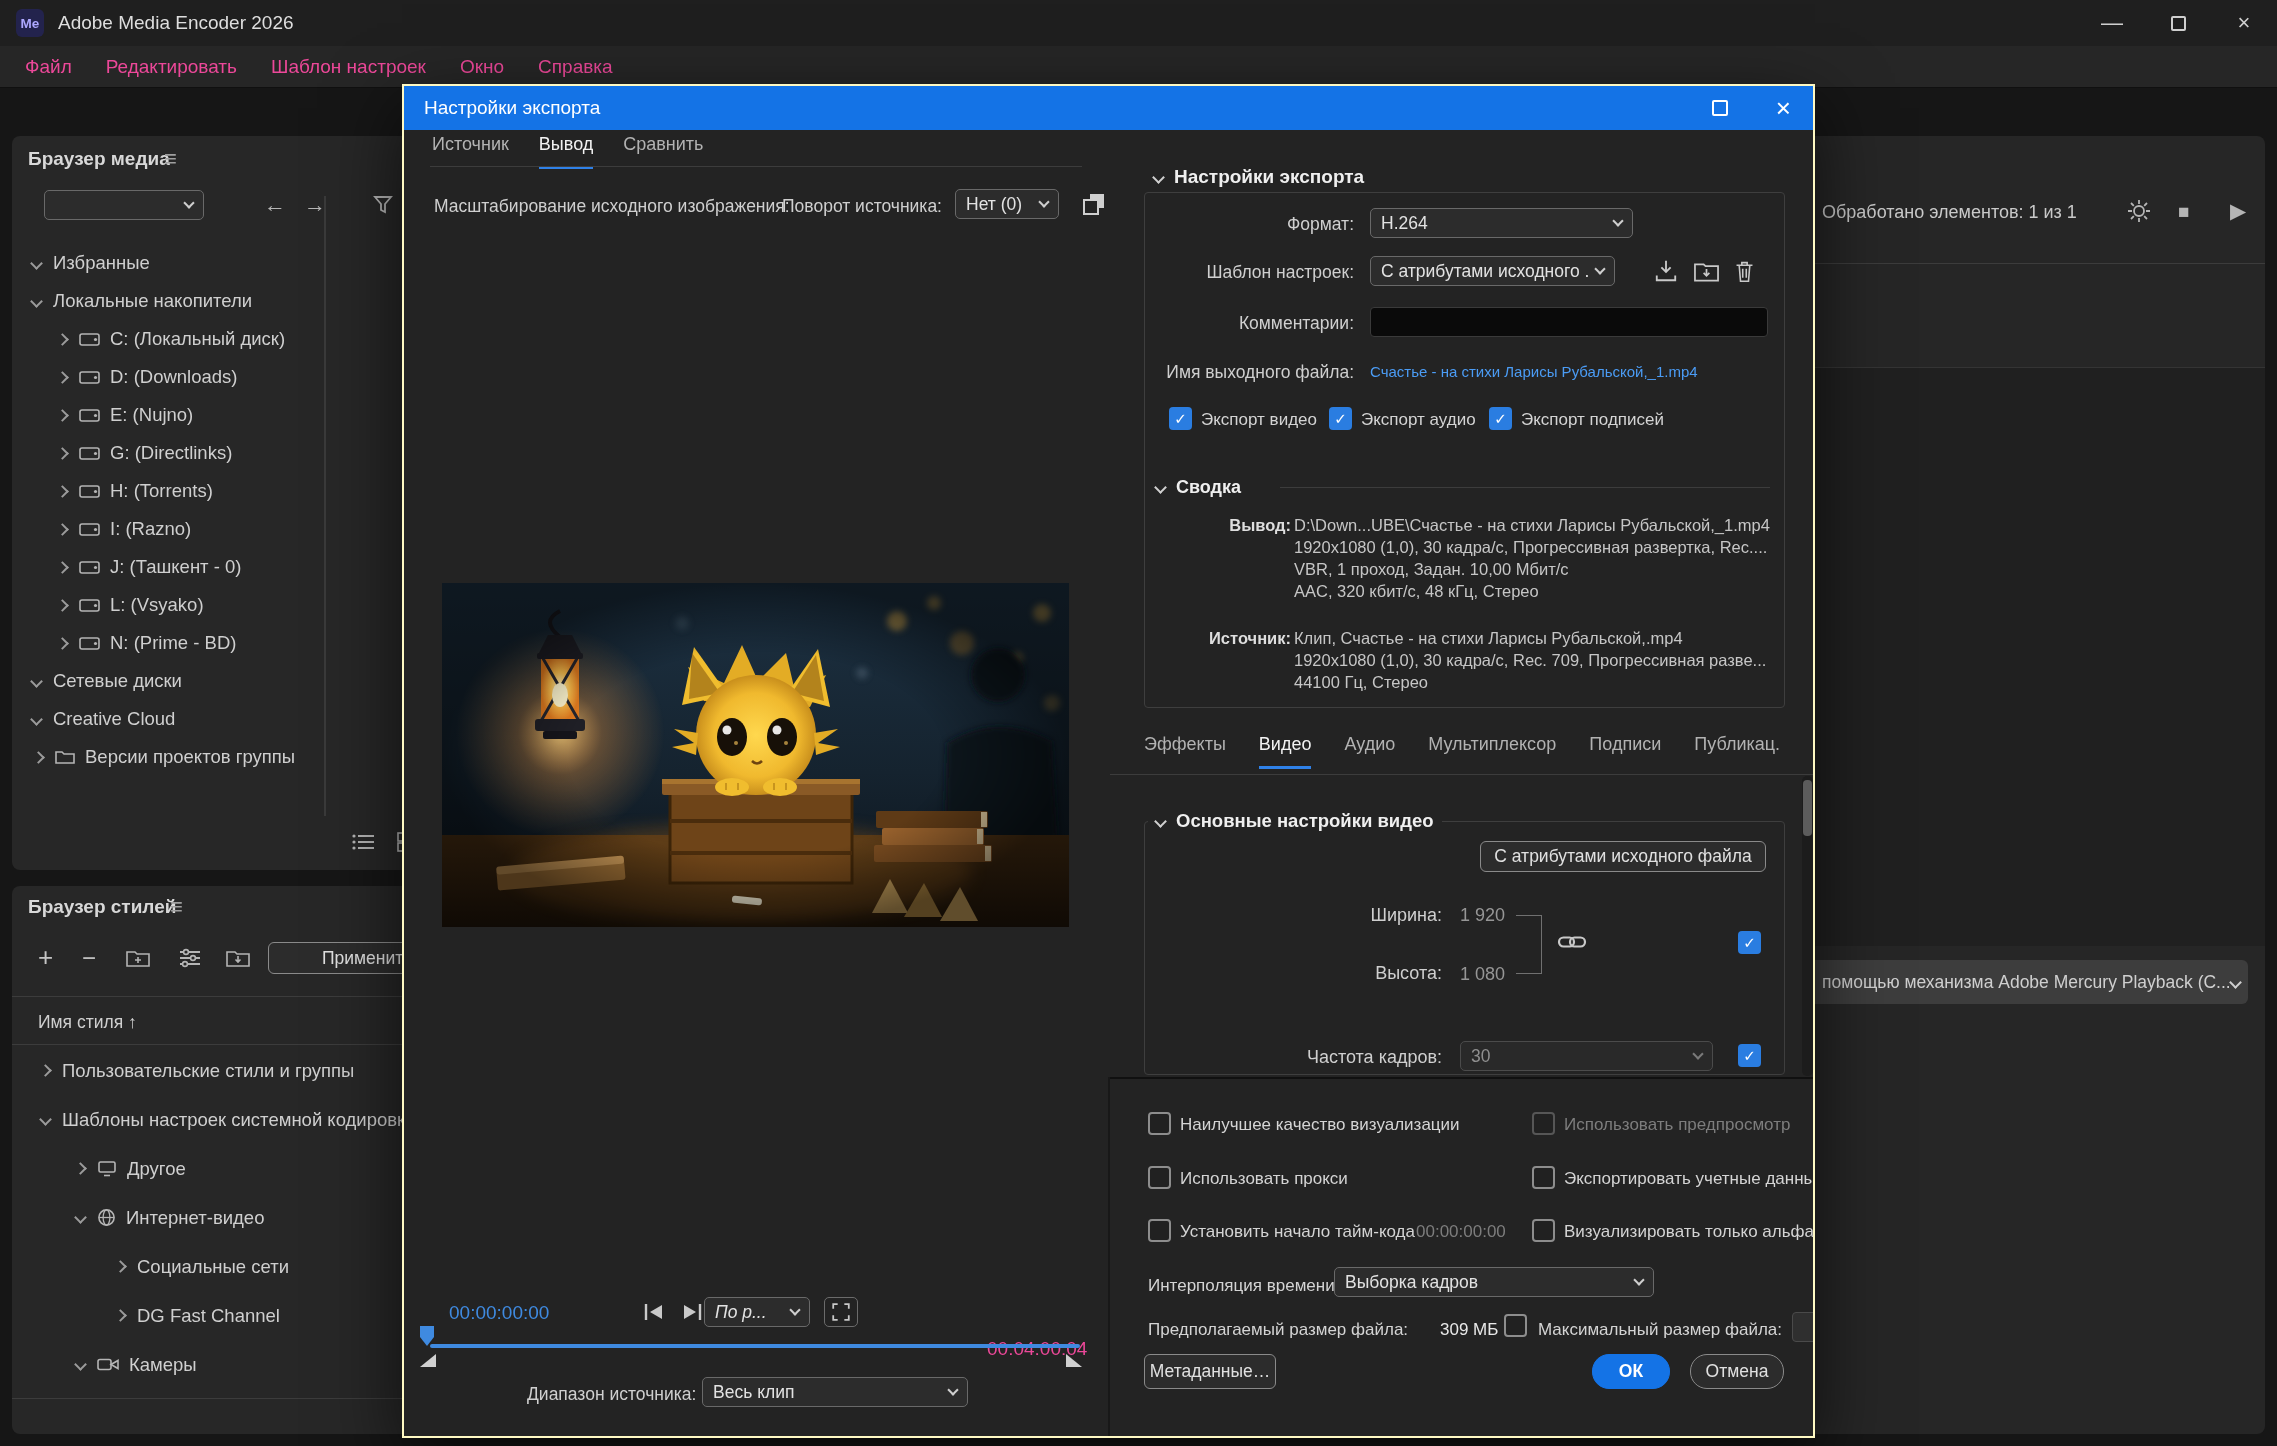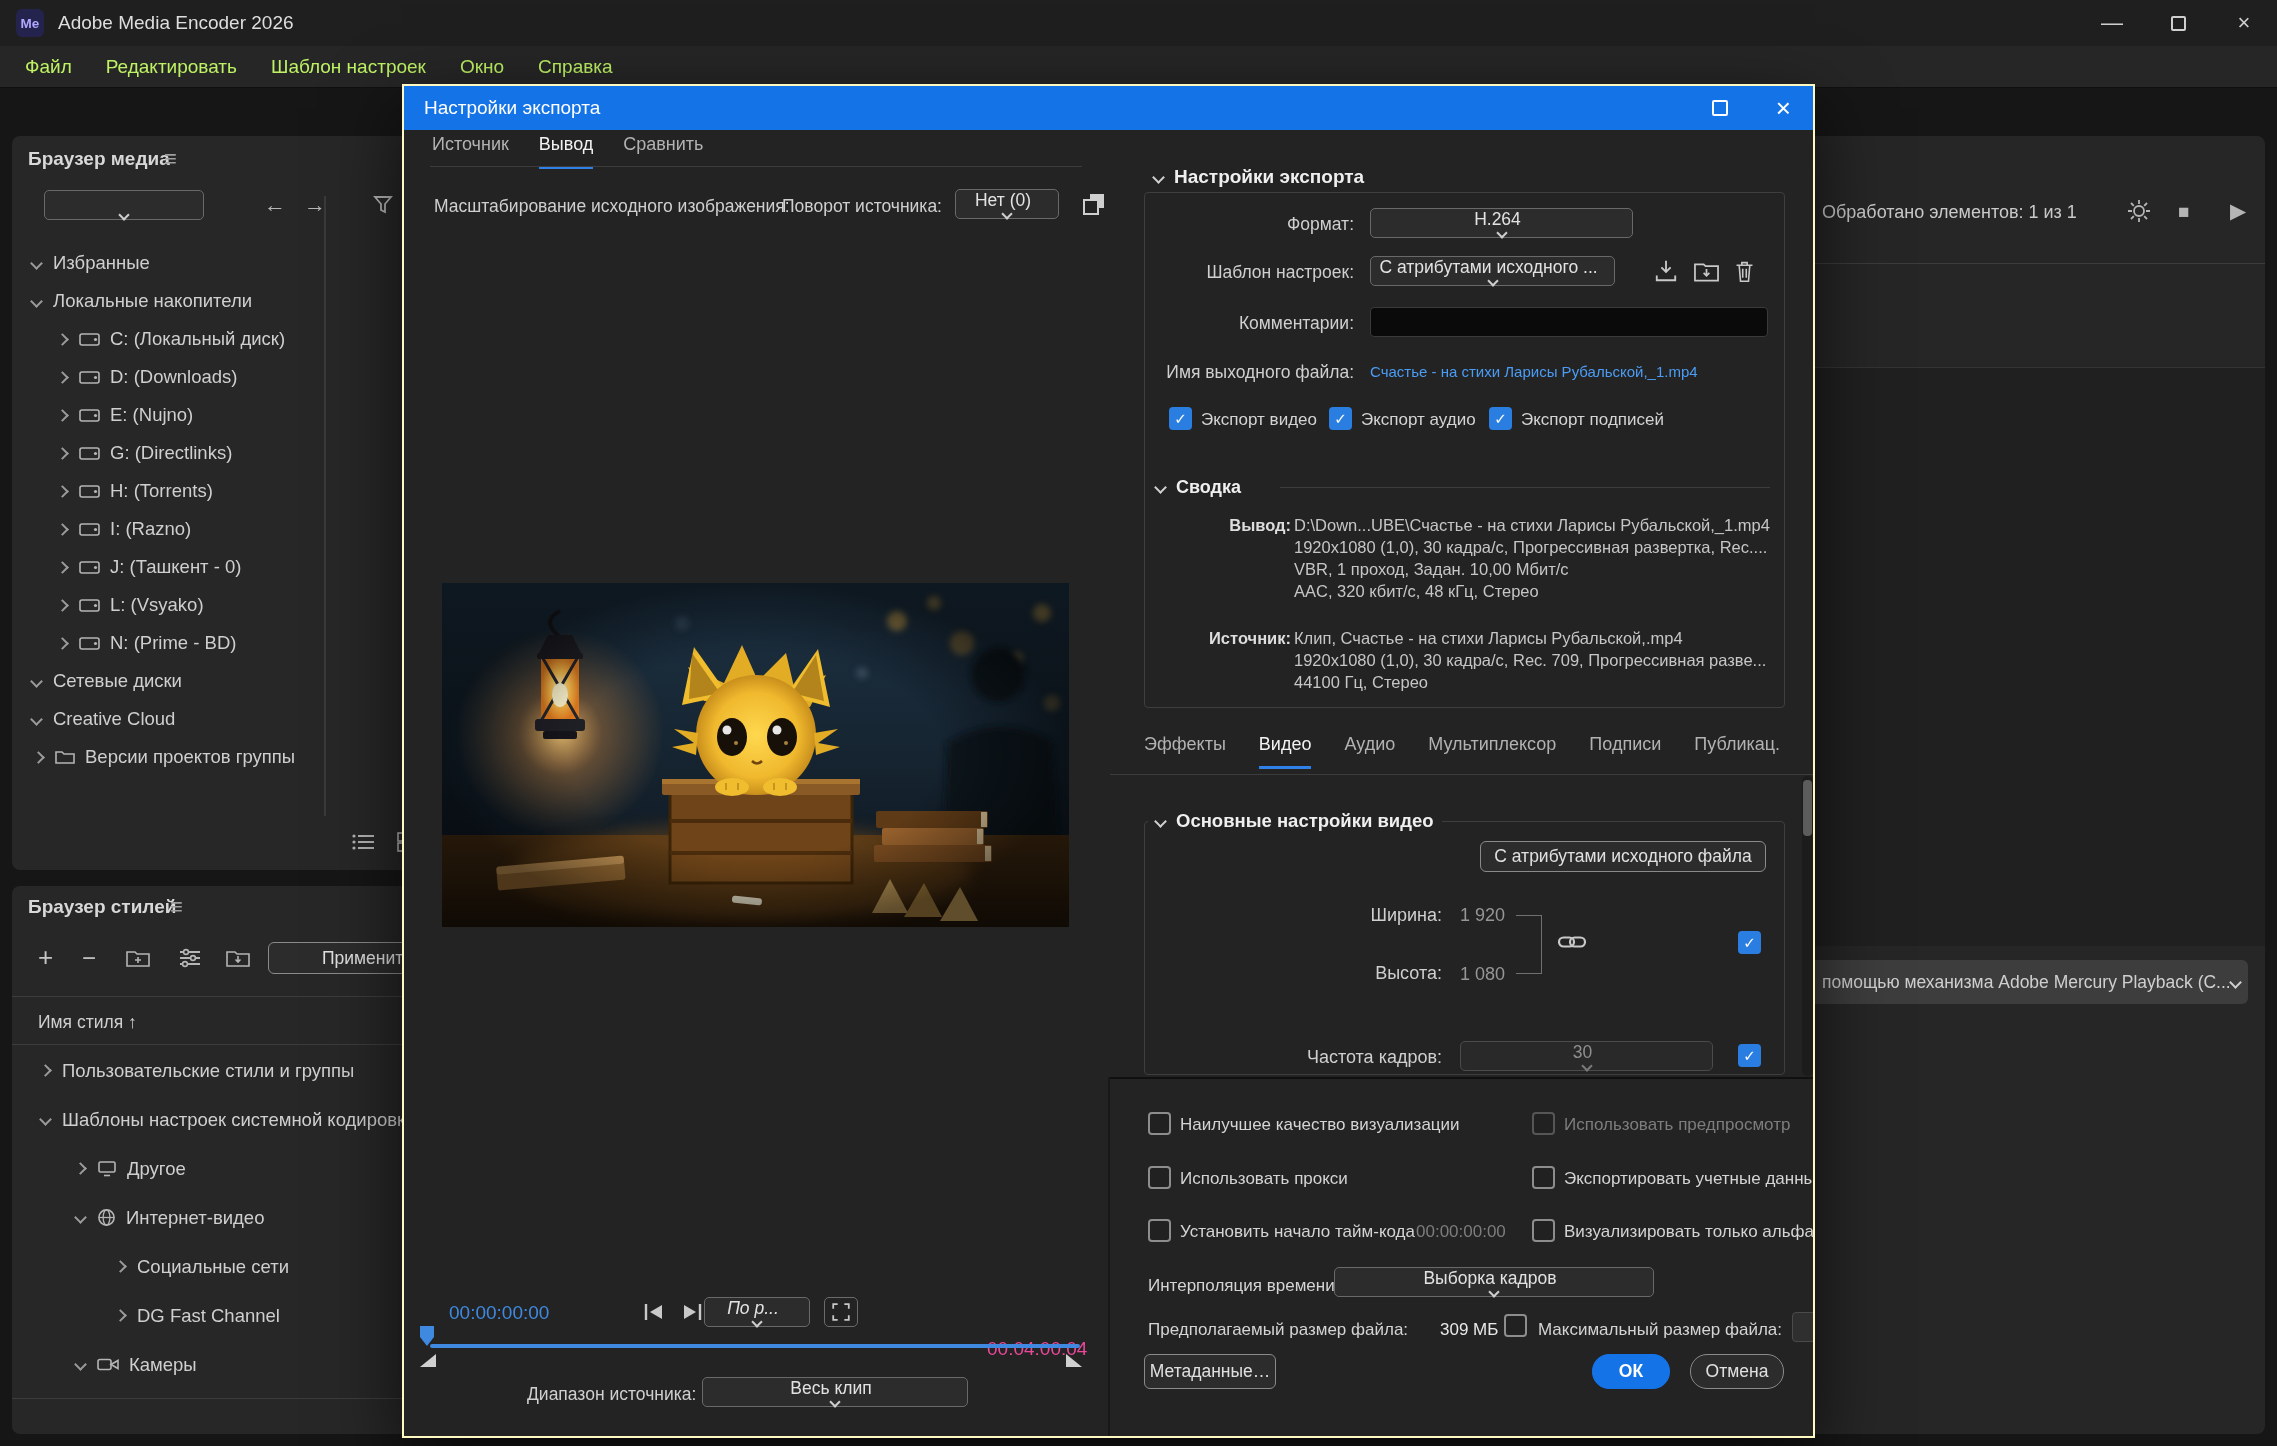--- a/index.html
+++ b/index.html
@@ -12,33 +12,33 @@
   
   .titlebar{position:absolute;top:0;left:0;right:0;height:46px;background:#1f1f1f;display:flex;align-items:center;}
   .me-logo{width:28px;height:28px;margin-left:16px;border-radius:6px;background:#23234d;color:#aea8ff;
            font-weight:bold;font-size:13.5px;display:flex;align-items:center;justify-content:center;}
   .win-title{margin-left:14px;font-size:19px;color:#dedede;}
   .win-controls{margin-left:auto;display:flex;height:100%;}
   .wbtn{width:66px;height:100%;display:flex;align-items:center;justify-content:center;font-size:22px;color:#cfcfcf;}
   .maxbox{width:15px;height:15px;border:2px solid #cfcfcf;border-radius:2px;}
   .menubar{position:absolute;top:46px;left:0;right:0;height:42px;background:#262626;display:flex;align-items:center;
            padding-left:8px;border-bottom:1px solid #101010;}
-  .menu-item{padding:0 17px;font-size:19px;color:#bef264;}
+  .menu-item{padding:0 17px;font-size:19px;color:#ec4899;}
 
   
   .panel{position:absolute;background:#272727;border-radius:8px;overflow:hidden;}
   .phead{position:absolute;font-size:19px;color:#d8d8d8;font-weight:bold;}
   .hamb{position:absolute;font-size:22px;color:#9f9f9f;line-height:1;}
 
   .chev{display:inline-block;width:9px;height:9px;border-top:2px solid #9b9b9b;border-right:2px solid #9b9b9b;
         transform:rotate(45deg);flex:none;}
   .chev.down{transform:rotate(135deg);}
 
   .dd{position:absolute;height:30px;background:#2c2c2c;border:1px solid #696969;border-radius:5px;
-      display:flex;align-items:center;justify-content:space-between;padding:0 10px;font-size:17.5px;color:#e2e2e2;flex-direction:column;}
+      display:flex;align-items:center;justify-content:space-between;padding:0 10px;font-size:17.5px;color:#e2e2e2;}
   .dd span.val{white-space:nowrap;overflow:hidden;margin-right:8px;}
   .dd .chev{width:8px;height:8px;border-color:#cfcfcf;border-width:2px;transform:rotate(135deg);margin-top:-5px;}
   .dd.dim{color:#8f8f8f;border-color:#4b4b4b;background:#292929;}
   .dd.dim .chev{border-color:#7a7a7a;}
 
   .cb{position:absolute;width:23px;height:23px;border-radius:4px;}
   .cb.on{background:#2a7de1;display:flex;align-items:center;justify-content:center;color:#fff;font-size:15px;font-weight:bold;}
   .cb.off{background:#212121;border:2px solid #8d8d8d;}
   .cb.off.dim{border-color:#565656;}
 

